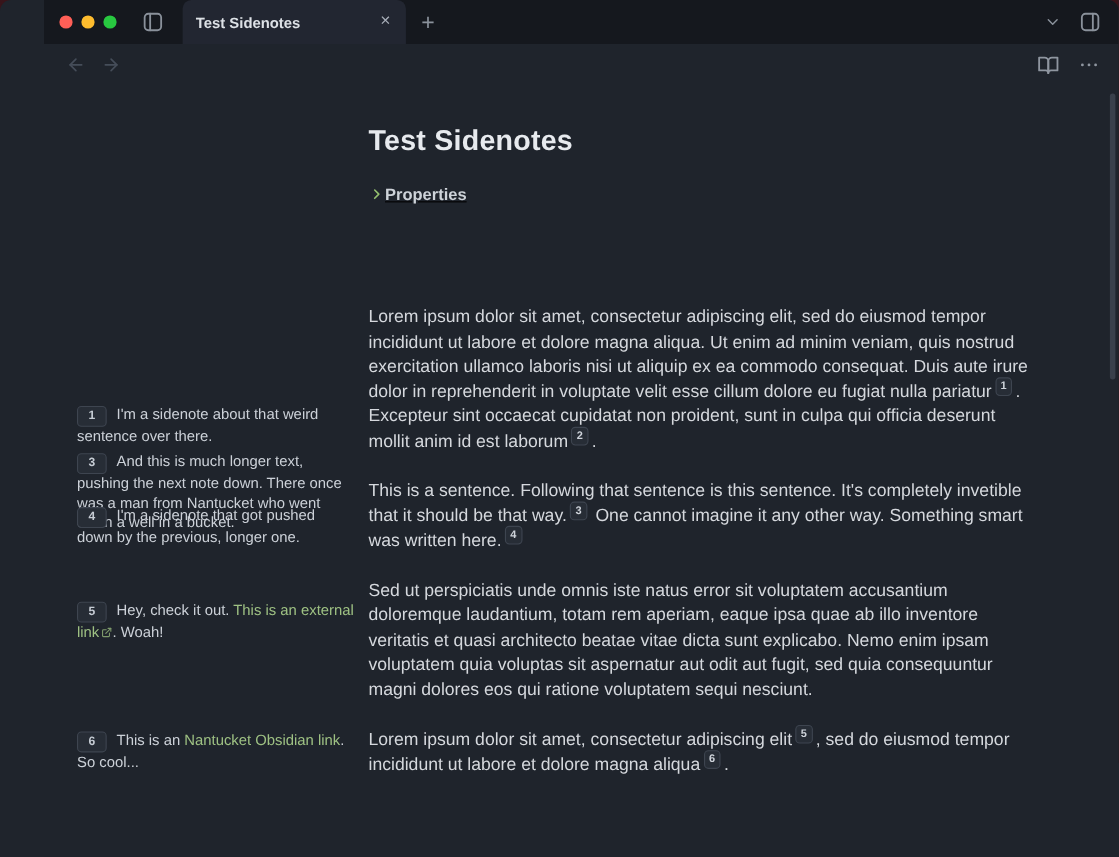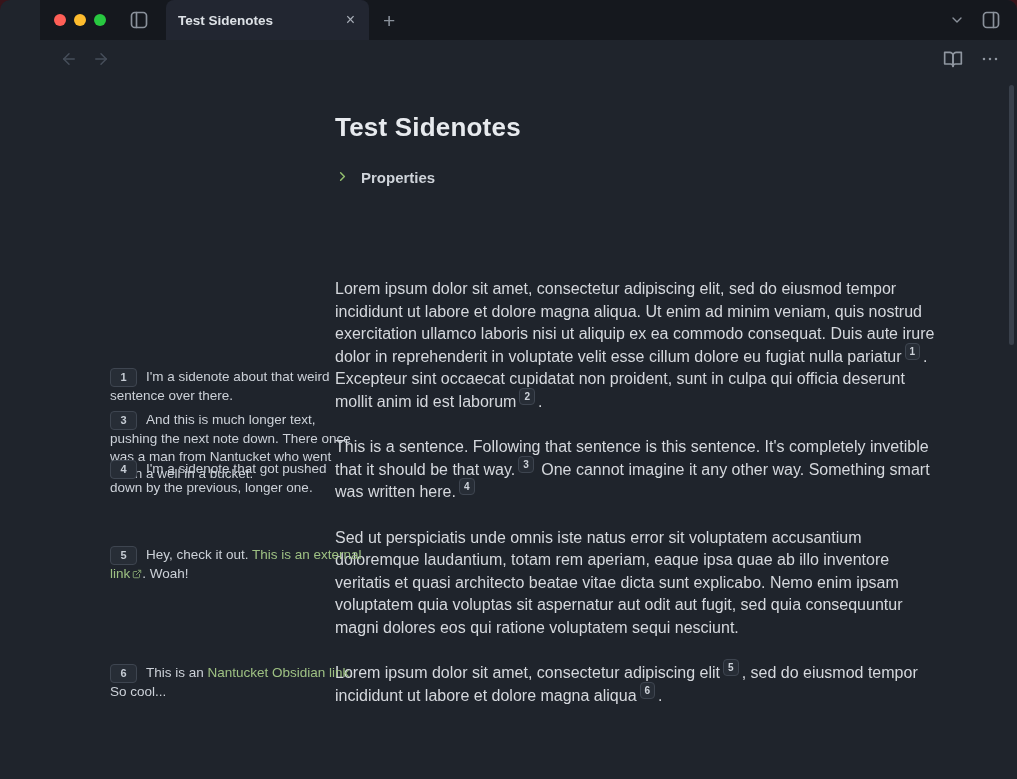--- a/index.html
+++ b/index.html
@@ -69,22 +69,23 @@
   .view-actions .icon-btn { color: #8f96a0; }
   
   .content { margin-left: 295px; width: 600px; }
   h1.note-title {
     margin-top: 34px;
     font-size: 26px; font-weight: 800; letter-spacing: 0.2px;
     color: #e7eaee;
   }
   .properties {
     margin-top: 26px;
-    display: flex; align-items: flex-start; gap: 11px;
+    display: flex; align-items: flex-start; 
     cursor: pointer;
+    text-decoration: underline;
   }
   .prop-chevron { color: #93bf6e; display: inline-flex; }
   .prop-label { font-size: 15px; font-weight: 700; color: #ced3d9; }
   .paragraphs { margin-top: 92px; }
   .paragraphs p {
     font-size: 16px; line-height: 22.5px; color: #d5d8dd;
     margin-bottom: 23px;
   }
   .ref {
     display: inline-block;
@@ -95,21 +96,21 @@
     border: 1px solid #3e4550;
     border-radius: 4px;
     padding: 1px 4px;
     margin: 0 3px;
     cursor: pointer;
   }
   
   .sidenotes { position: absolute; top: 0; left: 0; width: 290px; height: 100%; }
   .sidenote {
     position: absolute; left: 30px; width: 252px;
-    font-size: 13.5px; line-height: 17.5px; color: #ccd1d8; margin-left: 40px;
+    font-size: 13.5px; line-height: 17.5px; color: #ccd1d8;
   }
   .sidenote:nth-of-type(1) { top: 328px; }
   .sidenote:nth-of-type(2) { top: 371px; }
   .sidenote:nth-of-type(3) { top: 420px; }
   .sidenote:nth-of-type(4) { top: 506px; }
   .sidenote:nth-of-type(5) { top: 624px; }
   .sidenote:nth-of-type(6) { top: 668px; }
   .sn-badge {
     display: inline-block;
     min-width: 27px; text-align: center;

